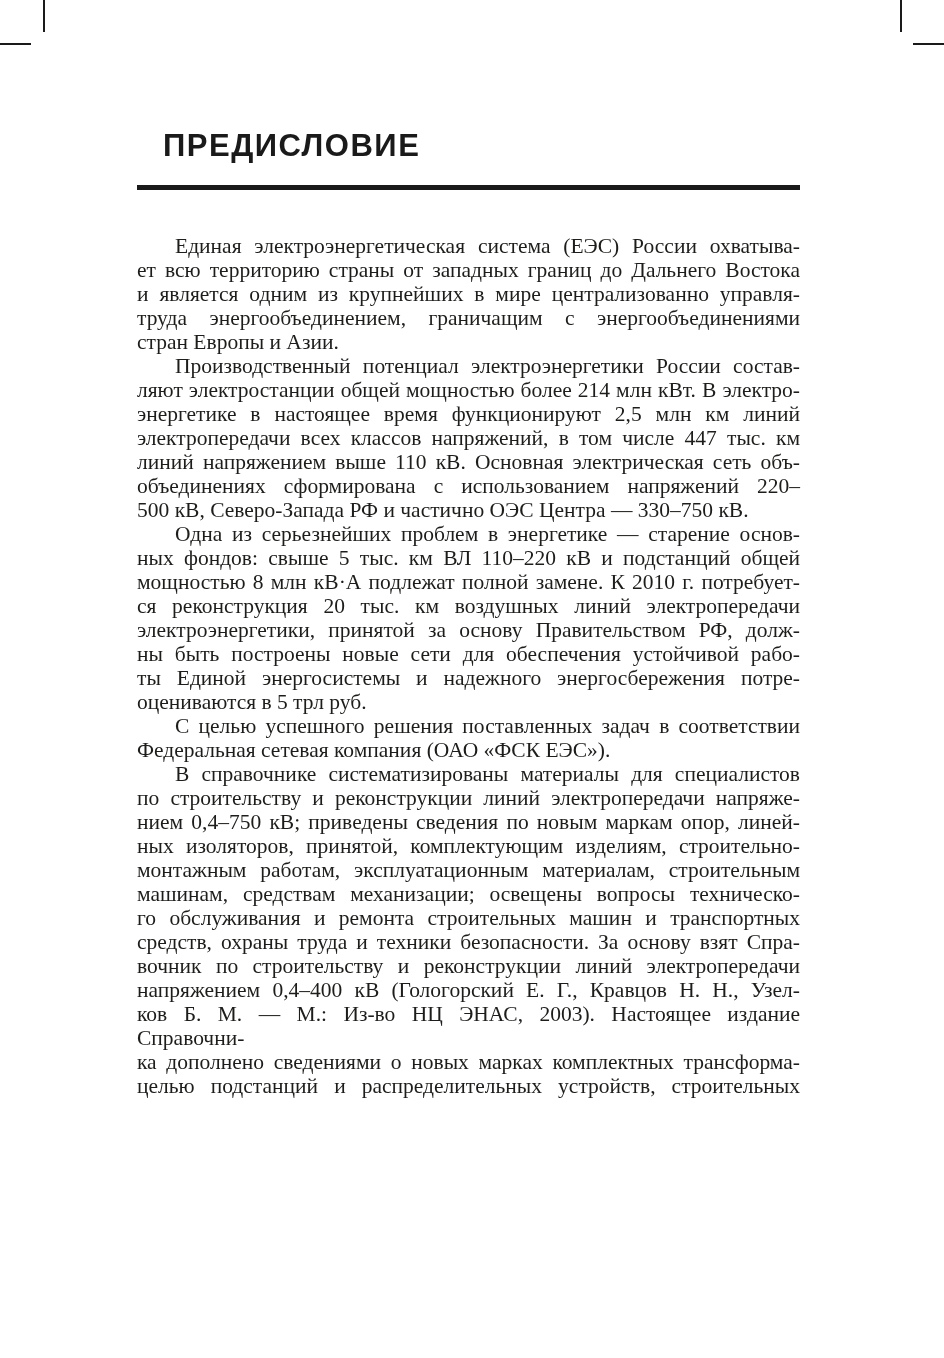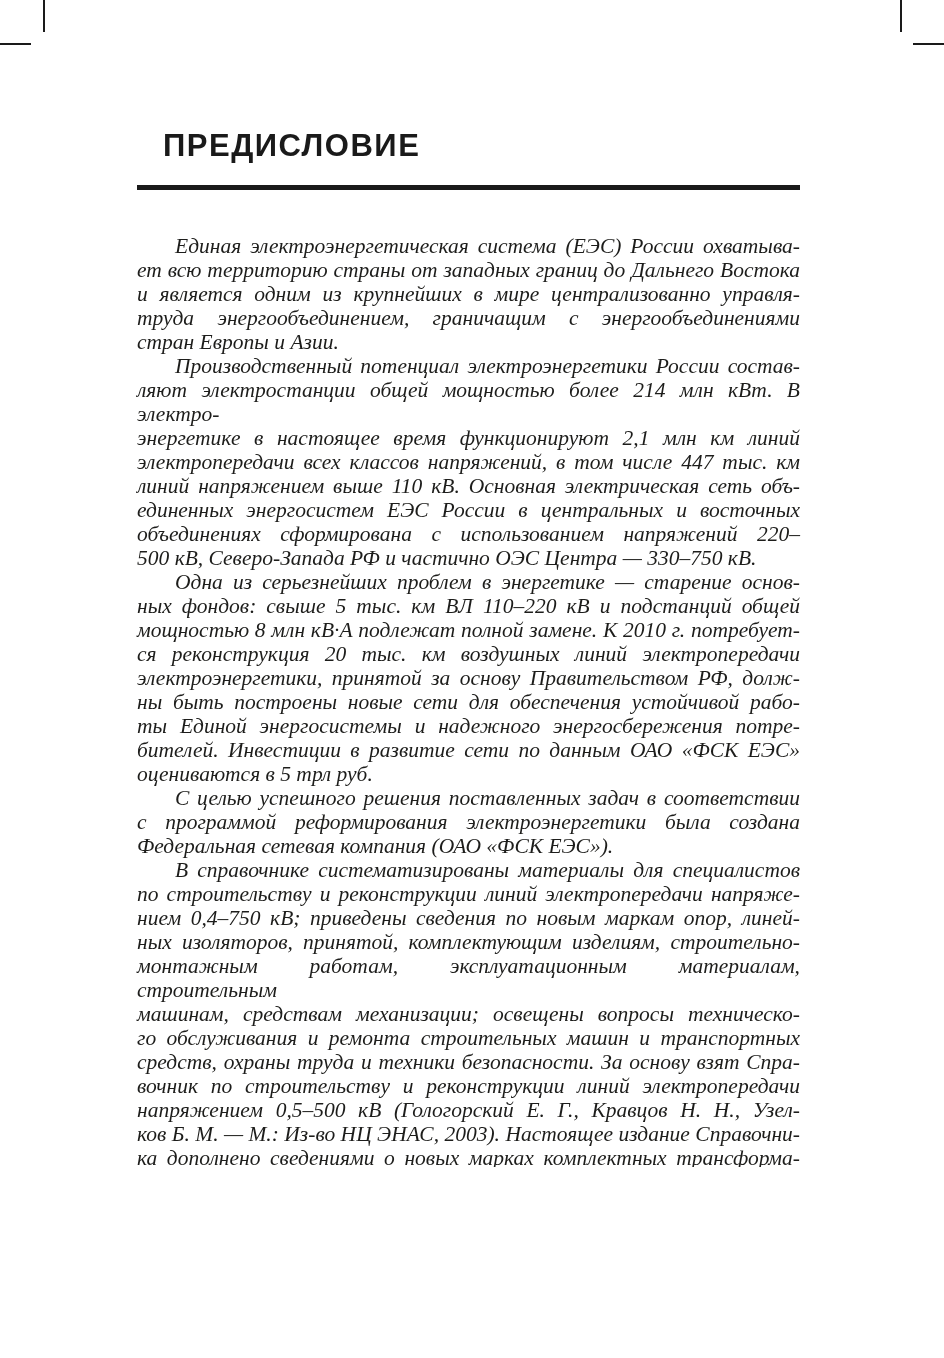--- a/index.html
+++ b/index.html
@@ -61,21 +61,20 @@
     width: 663px;
     font-family: "Liberation Serif", serif;
     font-size: 21.5px;
     line-height: 24px;
     color: #1d1d1b;
   }
   .paragraph { margin: 0; padding: 0; }
   .line {
     text-align: justify;
     white-space: normal;
-    font-style: italic;
   }
   .line.just { text-align-last: justify; }
   .line.first { padding-left: 38px; }
 
   
   .folio {
     position: absolute;
     left: 137px;
     top: 1202px;
     width: 663px;
@@ -108,56 +107,53 @@
       <div class="paragraph">
         <div class="line first just">Единая электроэнергетическая система (ЕЭС) России охватыва-</div>
         <div class="line just">ет всю территорию страны от западных границ до Дальнего Востока</div>
         <div class="line just">и является одним из крупнейших в мире централизованно управля-</div>
         <div class="line just">труда энергообъединением, граничащим с энергообъединениями</div>
         <div class="line">стран Европы и Азии.</div>
       </div>
       <div class="paragraph">
         <div class="line first just">Производственный потенциал электроэнергетики России состав-</div>
         <div class="line just">ляют электростанции общей мощностью более 214 млн кВт. В электро-</div>
-        <div class="line just">энергетике в настоящее время функционируют 2,1 млн км линий</div>
+        <div class="line just">энергетике в настоящее время функционируют 2,5 млн км линий</div>
         <div class="line just">электропередачи всех классов напряжений, в том числе 447 тыс. км</div>
         <div class="line just">линий напряжением выше 110 кВ. Основная электрическая сеть объ-</div>
-        <div class="line just">единенных энергосистем ЕЭС России в центральных и восточных</div>
         <div class="line just">объединениях сформирована с использованием напряжений 220–</div>
         <div class="line">500 кВ, Северо-Запада РФ и частично ОЭС Центра — 330–750 кВ.</div>
       </div>
       <div class="paragraph">
         <div class="line first just">Одна из серьезнейших проблем в энергетике — старение основ-</div>
         <div class="line just">ных фондов: свыше 5 тыс. км ВЛ 110–220 кВ и подстанций общей</div>
         <div class="line just">мощностью 8 млн кВ·А подлежат полной замене. К 2010 г. потребует-</div>
         <div class="line just">ся реконструкция 20 тыс. км воздушных линий электропередачи</div>
       </div>
       <div class="paragraph">
         <div class="line just">электроэнергетики, принятой за основу Правительством РФ, долж-</div>
         <div class="line just">ны быть построены новые сети для обеспечения устойчивой рабо-</div>
         <div class="line just">ты Единой энергосистемы и надежного энергосбережения потре-</div>
-        <div class="line just">бителей. Инвестиции в развитие сети по данным ОАО «ФСК ЕЭС»</div>
         <div class="line">оцениваются в 5 трл руб.</div>
       </div>
       <div class="paragraph">
         <div class="line first just">С целью успешного решения поставленных задач в соответствии</div>
-        <div class="line just">с программой реформирования электроэнергетики была создана</div>
         <div class="line">Федеральная сетевая компания (ОАО «ФСК ЕЭС»).</div>
       </div>
       <div class="paragraph">
         <div class="line first just">В справочнике систематизированы материалы для специалистов</div>
         <div class="line just">по строительству и реконструкции линий электропередачи напряже-</div>
         <div class="line just">нием 0,4–750 кВ; приведены сведения по новым маркам опор, линей-</div>
         <div class="line just">ных изоляторов, принятой, комплектующим изделиям, строительно-</div>
         <div class="line just">монтажным работам, эксплуатационным материалам, строительным</div>
         <div class="line just">машинам, средствам механизации; освещены вопросы техническо-</div>
         <div class="line just">го обслуживания и ремонта строительных машин и транспортных</div>
         <div class="line just">средств, охраны труда и техники безопасности. За основу взят Спра-</div>
         <div class="line just">вочник по строительству и реконструкции линий электропередачи</div>
-        <div class="line just">напряжением 0,5–500 кВ (Гологорский Е. Г., Кравцов Н. Н., Узел-</div>
+        <div class="line just">напряжением 0,4–400 кВ (Гологорский Е. Г., Кравцов Н. Н., Узел-</div>
         <div class="line just">ков Б. М. — М.: Из-во НЦ ЭНАС, 2003). Настоящее издание Справочни-</div>
         <div class="line just">ка дополнено сведениями о новых марках комплектных трансформа-</div>
         <div class="line just">целью подстанций и распределительных устройств, строительных</div>
       </div>
     </div>
 
   <div class="folio">3</div>
 
 </div>
 

